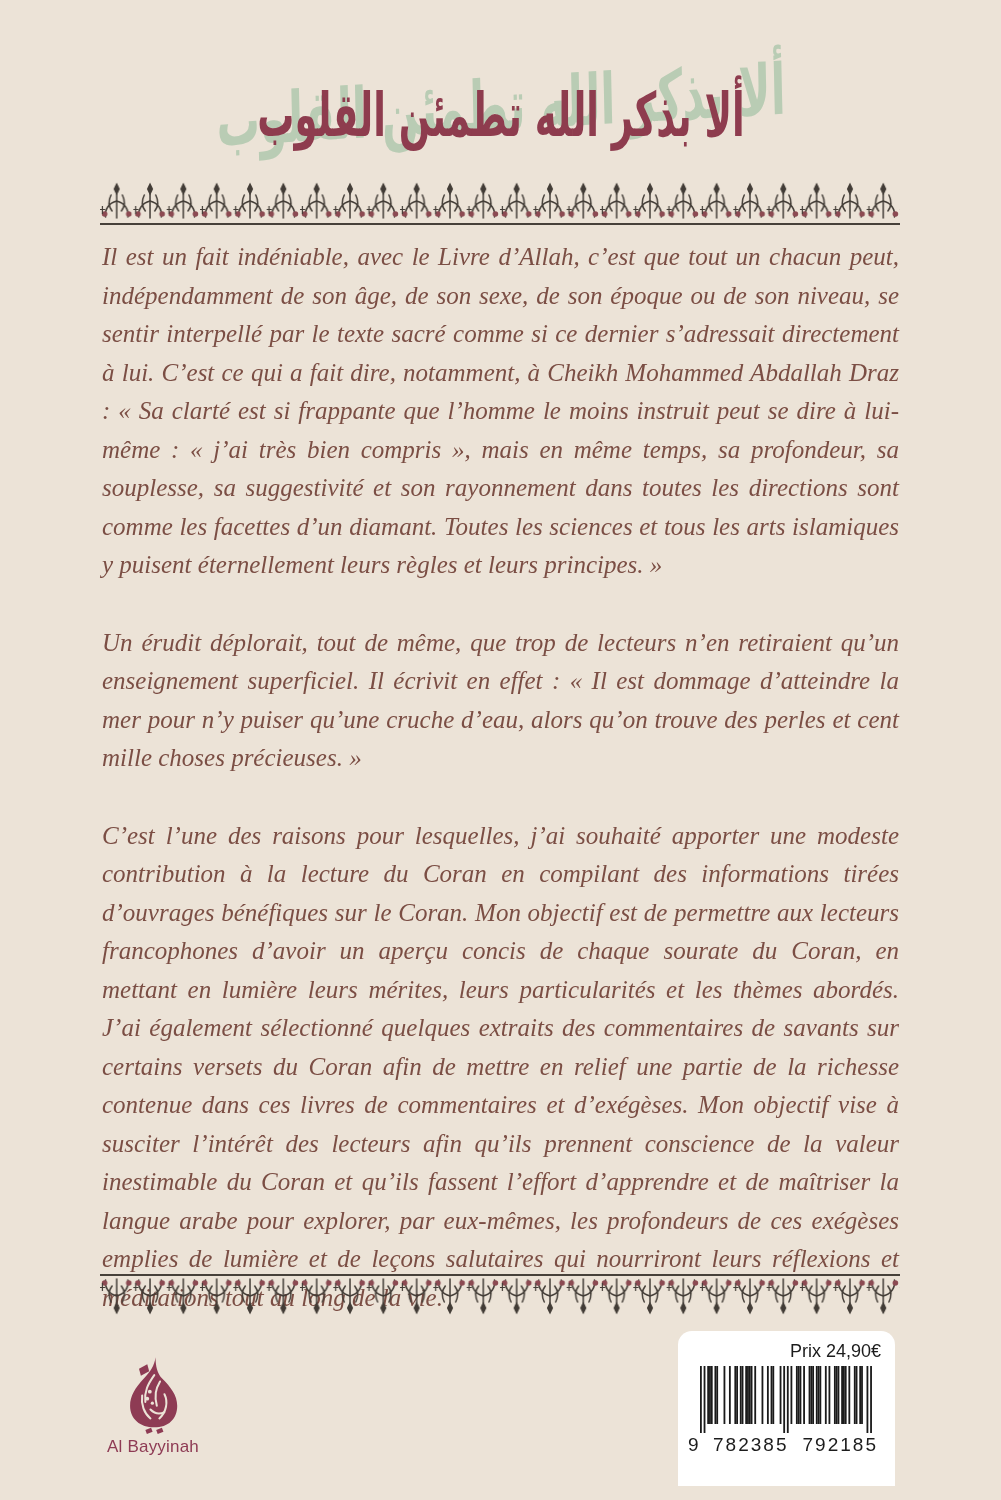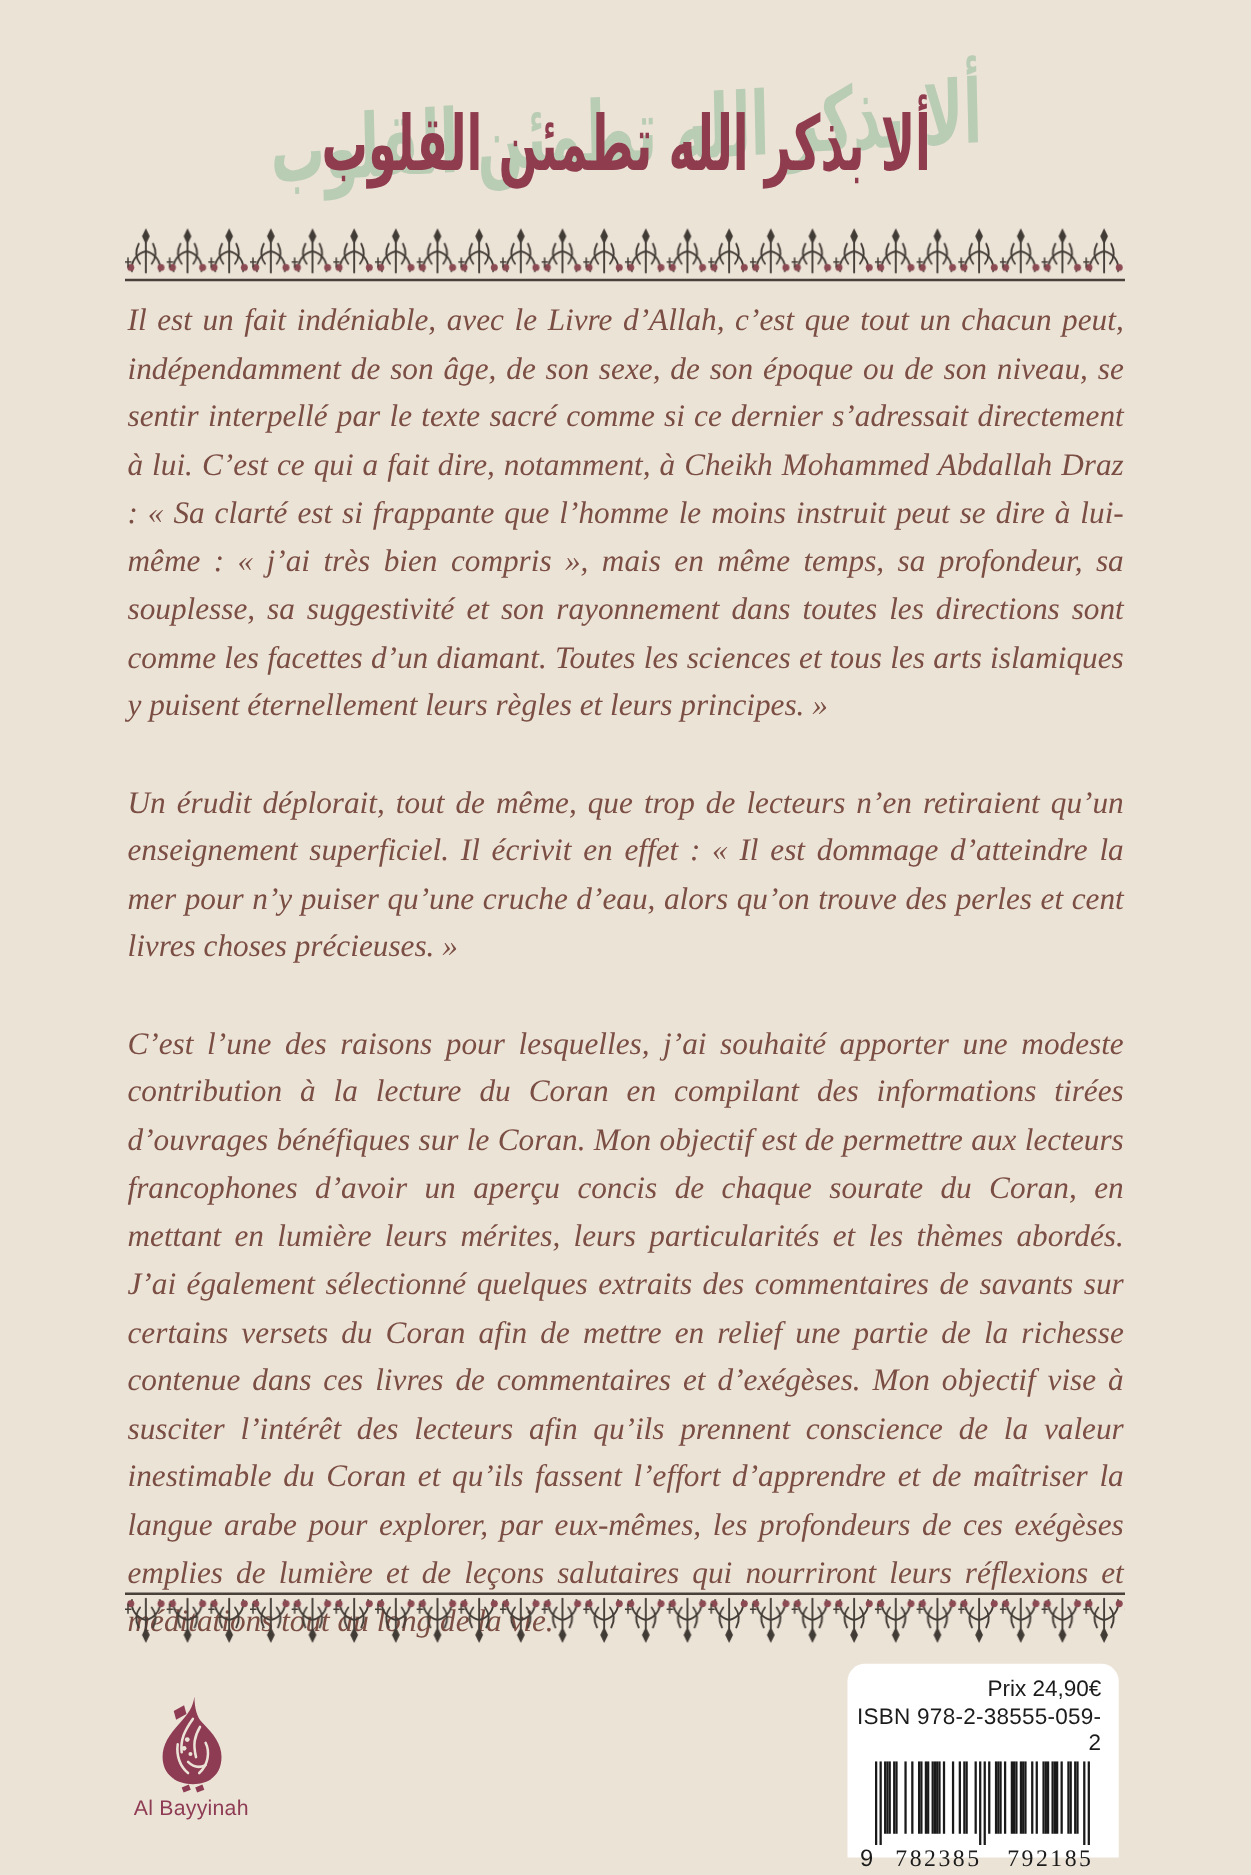--- a/index.html
+++ b/index.html
@@ -36,21 +36,21 @@
 
   
   .barcode-box{position:absolute;left:678px;top:1331px;width:217px;height:155px;
     background:#ffffff;border-radius:14px 14px 0 0;
     font-family:"Liberation Sans",sans-serif;color:#1c1c1c;}
   .barcode-box .price{margin:10px 14px 0 0;text-align:right;font-size:18px;}
   .barcode-box .isbn{margin:1px 14px 0 0;text-align:right;font-size:18px;letter-spacing:.2px;}
   .bars-wrap{margin:4px 0 0 22px;width:172px;height:68px;}
   .digits{display:flex;margin:0 10px 0 10px;font-size:19px;}
   .digits .d-first{width:18px;text-align:left;}
-  .digits .d-left,.digits .d-right{flex:1;text-align:center;letter-spacing:2px;font-family:Liberation Serif, serif;}
+  .digits .d-left,.digits .d-right{flex:1;text-align:center;letter-spacing:2px;}
 </style>
 </head>
 <body>
 
 <div class="page">
 
   <div class="callig">
     <span class="layer green" dir="rtl">ألا بذكر الله تطمئن القلوب</span>
     <span class="layer maroon" dir="rtl">ألا بذكر الله تطمئن القلوب</span>
   </div>
@@ -71,21 +71,21 @@
           <circle cx="28.8" cy="33" r="2.8" fill="#8c4a52"></circle>
           <path d="M2.4,25 v8 M-0.4,28.5 h5.6" stroke="#423c36" stroke-width="1.2" fill="none"></path>
         </pattern>
       </defs>
       <rect width="800" height="40" fill="url(#orn)"></rect>
     </svg>
   </div>
 
   <div class="text-block">
     <p>Il est un fait indéniable, avec le Livre d’Allah, c’est que tout un chacun peut, indépendamment de son âge, de son sexe, de son époque ou de son niveau, se sentir interpellé par le texte sacré comme si ce dernier s’adressait directement à lui. C’est ce qui a fait dire, notamment, à Cheikh Mohammed Abdallah Draz : « Sa clarté est si frappante que l’homme le moins instruit peut se dire à lui-même : « j’ai très bien compris », mais en même temps, sa profondeur, sa souplesse, sa suggestivité et son rayonnement dans toutes les directions sont comme les facettes d’un diamant. Toutes les sciences et tous les arts islamiques y puisent éternellement leurs règles et leurs principes. »</p>
-    <p>Un érudit déplorait, tout de même, que trop de lecteurs n’en retiraient qu’un enseignement superficiel. Il écrivit en effet : « Il est dommage d’atteindre la mer pour n’y puiser qu’une cruche d’eau, alors qu’on trouve des perles et cent livres choses précieuses. »</p>
+    <p>Un érudit déplorait, tout de même, que trop de lecteurs n’en retiraient qu’un enseignement superficiel. Il écrivit en effet : « Il est dommage d’atteindre la mer pour n’y puiser qu’une cruche d’eau, alors qu’on trouve des perles et cent mille choses précieuses. »</p>
     <p>C’est l’une des raisons pour lesquelles, j’ai souhaité apporter une modeste contribution à la lecture du Coran en compilant des informations tirées d’ouvrages bénéfiques sur le Coran. Mon objectif est de permettre aux lecteurs francophones d’avoir un aperçu concis de chaque sourate du Coran, en mettant en lumière leurs mérites, leurs particularités et les thèmes abordés. J’ai également sélectionné quelques extraits des commentaires de savants sur certains versets du Coran afin de mettre en relief une partie de la richesse contenue dans ces livres de commentaires et d’exégèses. Mon objectif vise à susciter l’intérêt des lecteurs afin qu’ils prennent conscience de la valeur inestimable du Coran et qu’ils fassent l’effort d’apprendre et de maîtriser la langue arabe pour explorer, par eux-mêmes, les profondeurs de ces exégèses emplies de lumière et de leçons salutaires qui nourriront leurs réflexions et méditations tout au long de la vie.</p>
   </div>
 
   <div class="band band-bottom">
     <svg width="800" height="40" viewBox="0 0 800 40" preserveAspectRatio="none">
       <rect width="800" height="40" fill="url(#orn)"></rect>
     </svg>
   </div>
 
   <div class="publisher">
@@ -107,21 +107,20 @@
       <g fill="#8e3b54">
         <path d="M38,116 l9,-3.5 l2.4,6.5 l-9,3.5 z"></path>
         <path d="M55,116 l9,-3.5 l2.4,6.5 l-9,3.5 z"></path>
       </g>
     </svg>
     <div class="publisher-name">Al Bayyinah</div>
   </div>
 
   <div class="barcode-box">
     <div class="price">Prix 24,90€</div>
-    <div class="isbn">ISBN 978-2-38555-059-2</div>
     <div class="bars-wrap" id="barcode-bars"><svg width="172" height="68">
           <rect x="0.00" y="0" width="1.81" height="67" fill="#1a1a1a"></rect>
           <rect x="3.62" y="0" width="1.81" height="67" fill="#1a1a1a"></rect>
           <rect x="7.24" y="0" width="1.81" height="58" fill="#1a1a1a"></rect>
           <rect x="9.05" y="0" width="1.81" height="58" fill="#1a1a1a"></rect>
           <rect x="10.86" y="0" width="1.81" height="58" fill="#1a1a1a"></rect>
           <rect x="14.48" y="0" width="1.81" height="58" fill="#1a1a1a"></rect>
           <rect x="16.29" y="0" width="1.81" height="58" fill="#1a1a1a"></rect>
           <rect x="23.53" y="0" width="1.81" height="58" fill="#1a1a1a"></rect>
           <rect x="28.96" y="0" width="1.81" height="58" fill="#1a1a1a"></rect>

